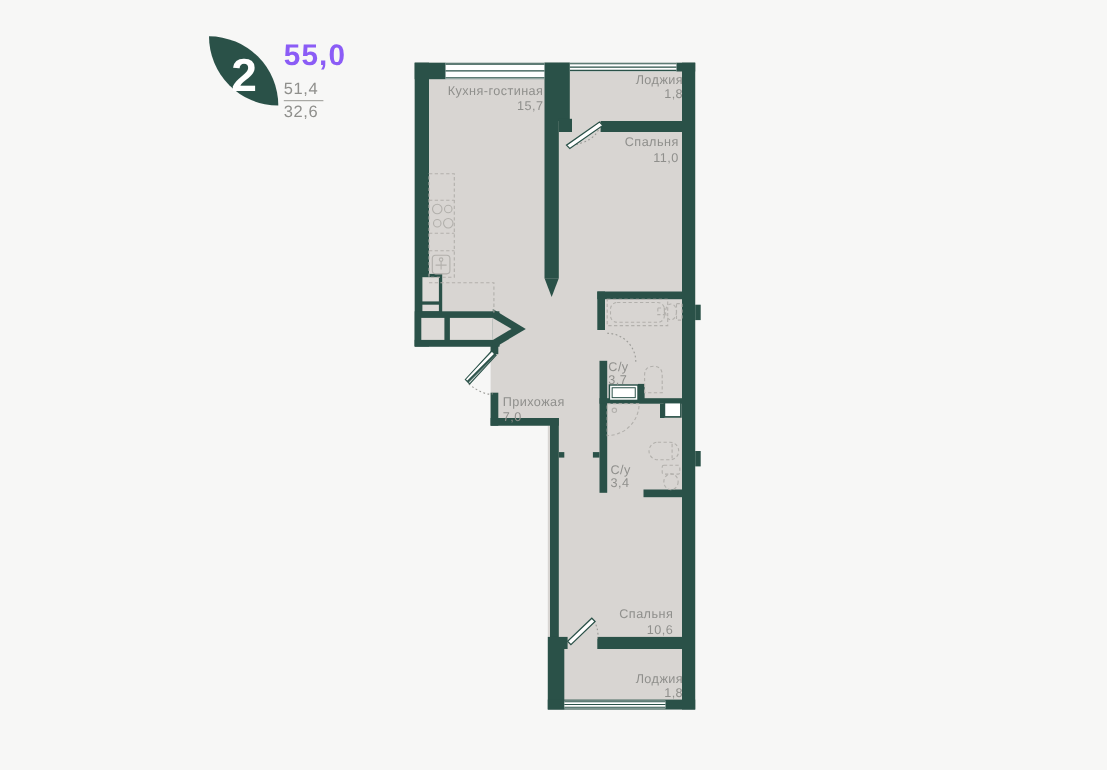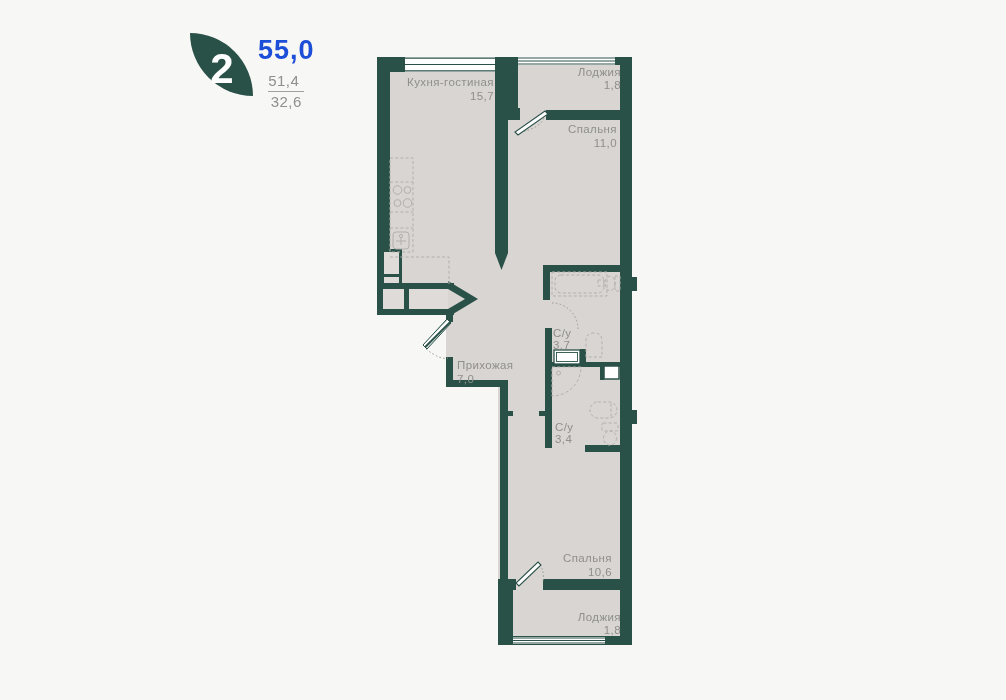--- a/index.html
+++ b/index.html
@@ -18,23 +18,23 @@
     border-radius:0 100% 0 100%;
     display:flex;align-items:center;justify-content:center;
     flex:0 0 auto;
   }
   .leaf span{
     color:#ffffff;font-size:42px;font-weight:700;line-height:1;
     padding-top:8px;padding-left:1px;
   }
   .nums{margin-left:5px;padding-top:4px;}
   .total{
-    color:#1d4ed8;font-size:27px;font-weight:700;letter-spacing:1px;line-height:1;
-  }
-  .frac{margin-top:9px;color:#8f8f8c;font-size:15px;letter-spacing:.5px;line-height:1.05;text-align:center;}
+    color:#8b5cf6;font-size:27px;font-weight:700;letter-spacing:1px;line-height:1;
+  }
+  .frac{margin-top:9px;color:#8f8f8c;font-size:15px;letter-spacing:.5px;line-height:1.05;}
   .frac .top{display:inline-block;border-bottom:1.5px solid #a0a09d;padding:0 5px 2px 0;}
   .frac .bot{padding-top:2px;}
 
   
   text.lbl{fill:#8f8f8c;font-size:11.5px;letter-spacing:.4px;font-family:"Liberation Sans",sans-serif;}
   .fx{stroke:#b2b0ac;stroke-width:1;fill:none;stroke-dasharray:3 2.2;}
   .fxs{stroke:#b2b0ac;stroke-width:1;fill:none;}
   .dot{stroke:#9a9a96;stroke-width:1;fill:none;stroke-dasharray:1.6 2.3;}
   .wall{fill:#2a5148;}
   .leafline{fill:#ffffff;stroke:#2a5148;stroke-width:1.1;}

